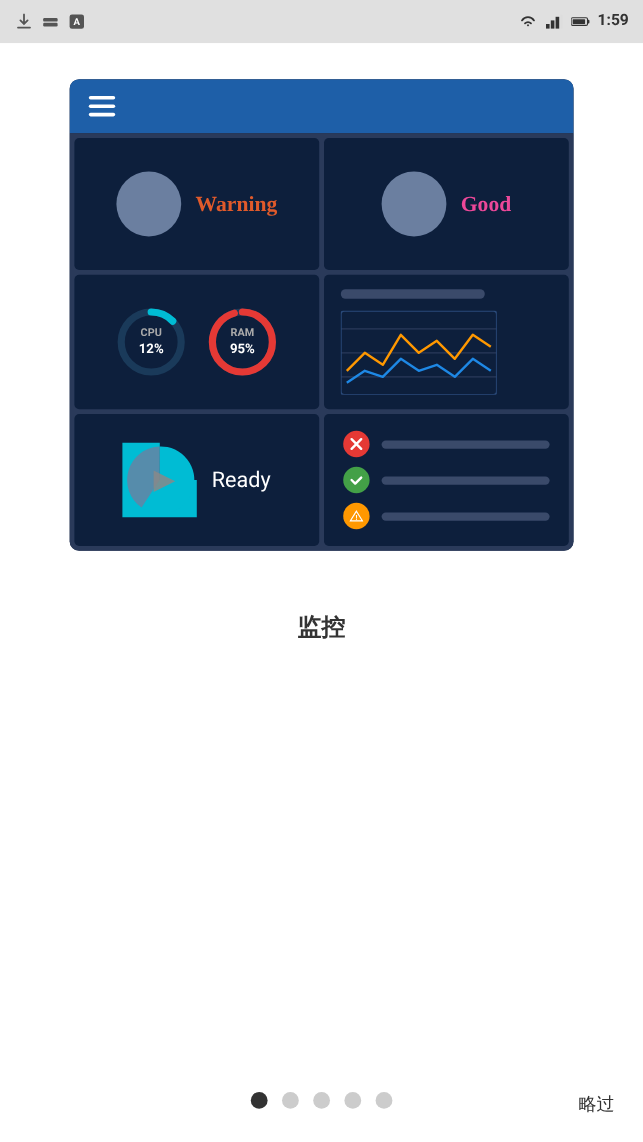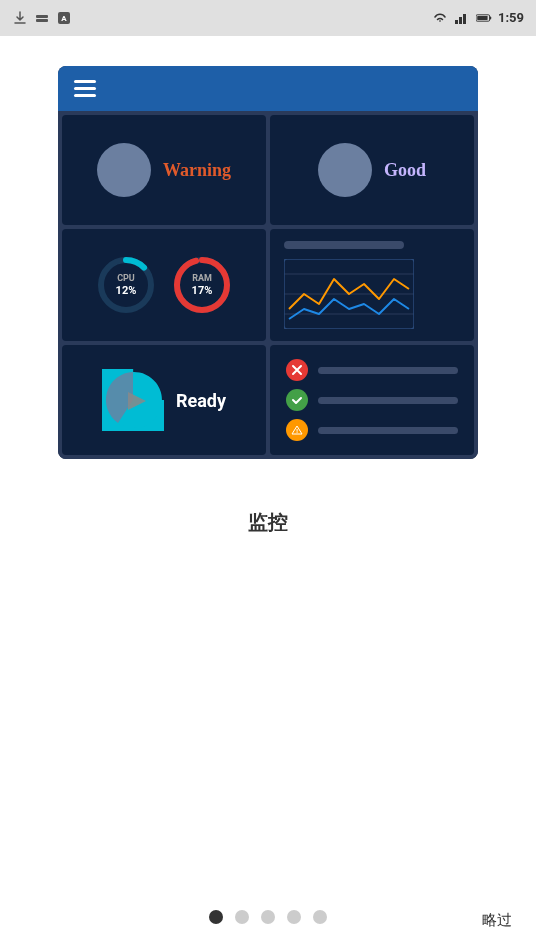--- a/index.html
+++ b/index.html
@@ -116,21 +116,21 @@
       flex-shrink: 0;
     }
     .cell-label-warning {
       font-size: 18px;
       font-weight: bold;
       color: #e05a2b;
     }
     .cell-label-good {
       font-size: 18px;
       font-weight: bold;
-      color: #c4b5fd;
+      color: #ec4899;
       text-align: center;
     }
 
     
     .cell-metrics {
       gap: 14px;
       flex-direction: row;
     }
 
     
@@ -199,21 +199,21 @@
     .cell-ready {
       gap: 12px;
     }
     .ready-pie {
       width: 62px;
       height: 62px;
       flex-shrink: 0;
     }
     .cell-label-ready {
       font-size: 18px;
-      font-weight: bold;
+      font-weight: normal;
       color: #ffffff;
     }
 
     
     .cell-status-list {
       flex-direction: column;
       align-items: flex-start;
       padding: 14px 16px;
       gap: 8px;
     }
@@ -385,21 +385,21 @@
           </div>
         </div>
 
         <div class="gauge-container">
           <svg class="gauge-svg" viewBox="0 0 62 62">
             <circle class="gauge-bg" cx="31" cy="31" r="25"></circle>
             <circle class="gauge-ram" cx="31" cy="31" r="25"></circle>
           </svg>
           <div class="gauge-text">
             <div style="font-size:9px;color:#aaa;">RAM</div>
-            <div style="font-size:11px;color:white;font-weight:bold;">17%</div>
+            <div style="font-size:11px;color:white;font-weight:bold;">95%</div>
           </div>
         </div>
       </div>
 
       <div class="cell cell-chart">
         <div class="chart-bar-placeholder"></div>
         <svg class="chart-area" viewBox="0 0 130 70">
 
           <line x1="0" y1="15" x2="130" y2="15" stroke="#2a3a5a" stroke-width="1"></line>
           <line x1="0" y1="35" x2="130" y2="35" stroke="#2a3a5a" stroke-width="1"></line>

